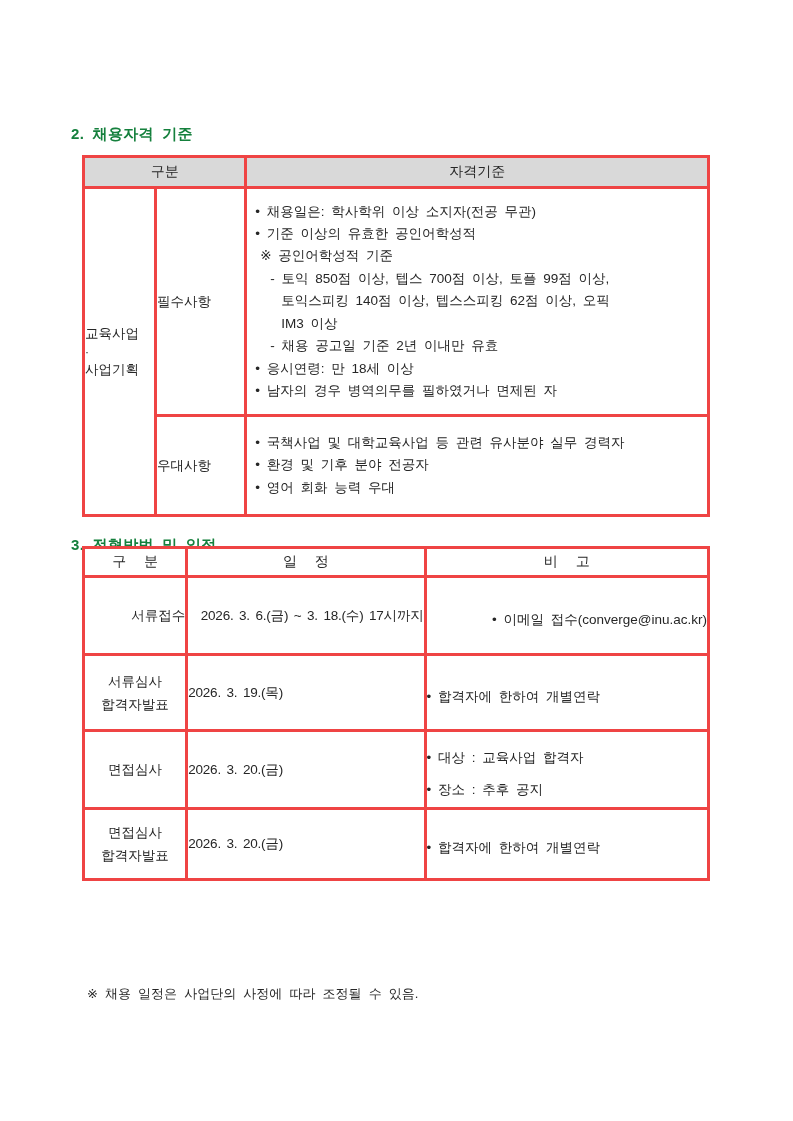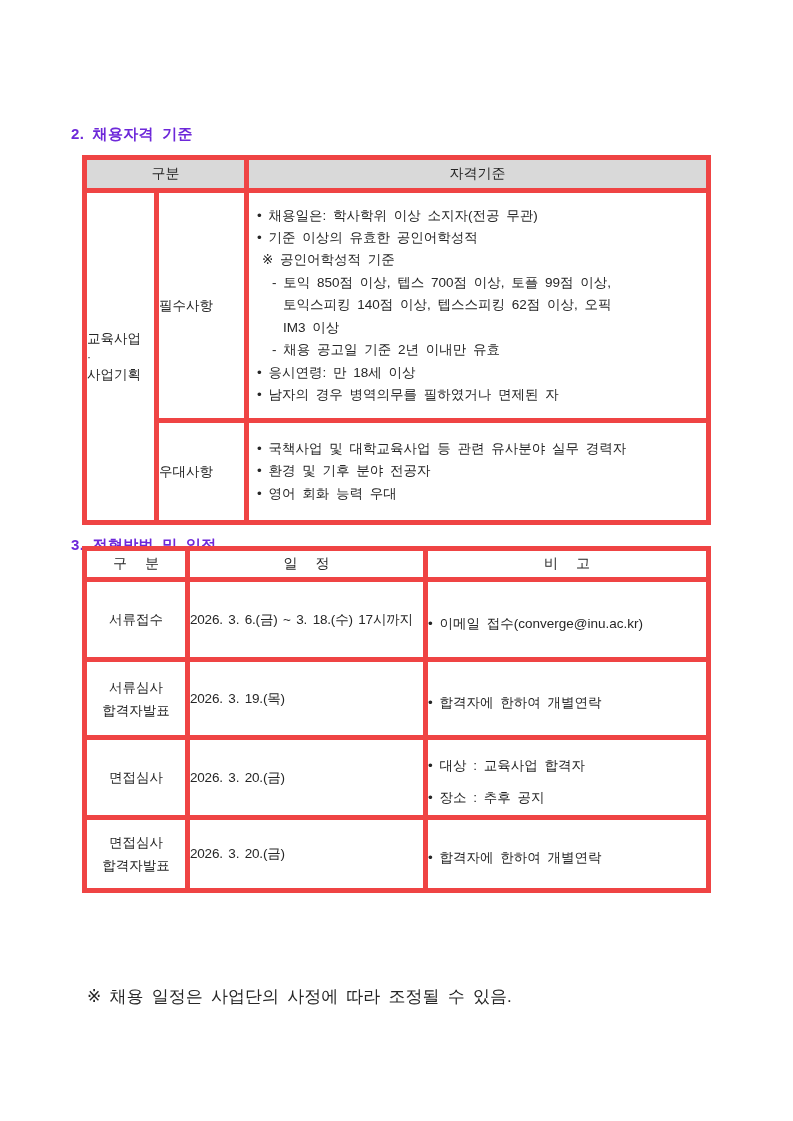--- a/index.html
+++ b/index.html
@@ -10,36 +10,36 @@
     background: #ffffff;
     font-family: "Liberation Sans", "DejaVu Sans", sans-serif;
     color: #262626;
     overflow: hidden;
   }
   .heading {
     position: absolute;
     left: 71px;
     font-size: 15px;
     font-weight: bold;
-    color: #6d28d9;
+    color: #15803d;
     letter-spacing: 0.3px;
     word-spacing: 4px;
     white-space: nowrap;
   }
   .h2a { top: 125px; }
   .h3a { top: 536px; }
 
   table.doc-table {
     position: absolute;
     border-collapse: collapse;
     table-layout: fixed;
     border: 2px solid #1c1c1c;
   }
   .doc-table td {
-    border: 5px solid #ef4444;
+    border: 3px solid #ef4444;
     padding: 0;
     font-size: 13.5px;
     color: #262626;
   }
   .t1 { left: 82px; top: 155px; width: 628px; }
   .t2 { left: 82px; top: 546px; width: 628px; }
 
   .t1 .th {
     background: #d9d9d9;
     text-align: center;
@@ -71,21 +71,21 @@
   .line {
     line-height: 22.4px;
     white-space: nowrap;
     word-spacing: 3px;
   }
   .ind0 { padding-left: 8px; }
   .ind1 { padding-left: 13px; }
   .ind2 { padding-left: 23px; }
   .ind3 { padding-left: 34px; }
 
-  .t2 .row-a td { height: 75px; }
+  .t2 .row-a td { height: 75px; text-align: right; }
   .t2 .row-b td { height: 73px; }
   .t2 .row-c td { height: 75px; }
   .t2 .row-d td { height: 68px; }
   .t2 .row-e td { height: 86px; }
 
   .cat-cell {
     text-align: center;
     vertical-align: middle;
     word-spacing: 2px;
   }
@@ -104,21 +104,21 @@
     line-height: 23.5px;
     word-spacing: 3px;
     white-space: nowrap;
     margin-top: 8px;
   }
 
   .footnote {
     position: absolute;
     left: 87px;
     top: 985px;
-    font-size: 17px;
+    font-size: 13px;
     word-spacing: 3.5px;
     color: #262626;
     white-space: nowrap;
   }
 </style>
 </head>
 <body>
 
 <div class="page">
 

